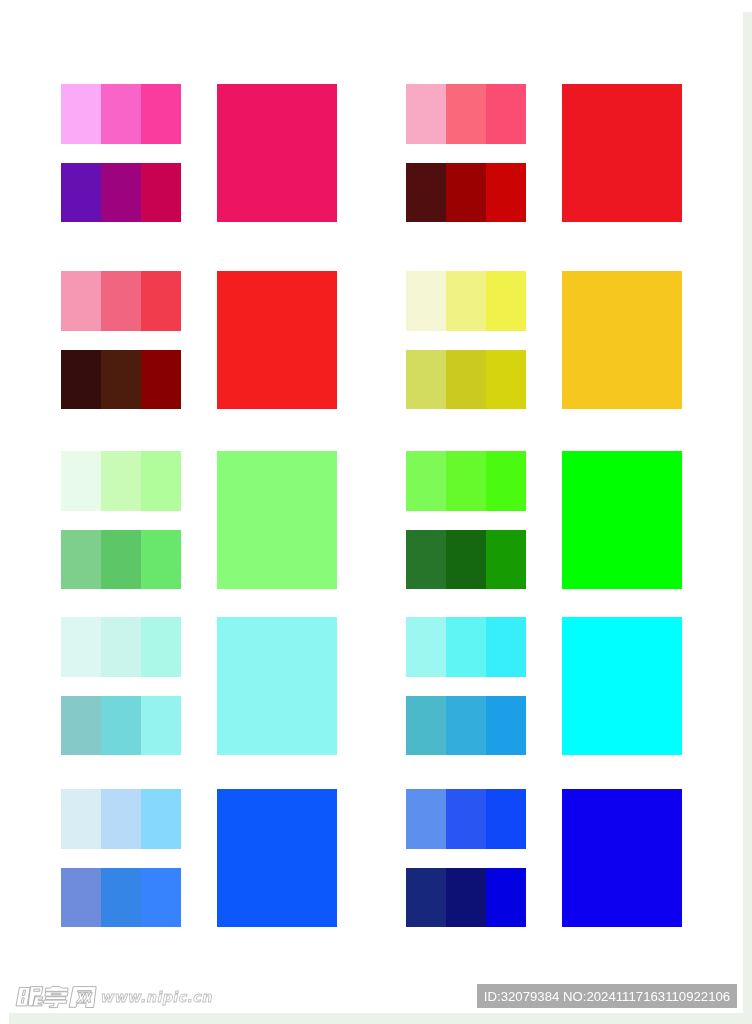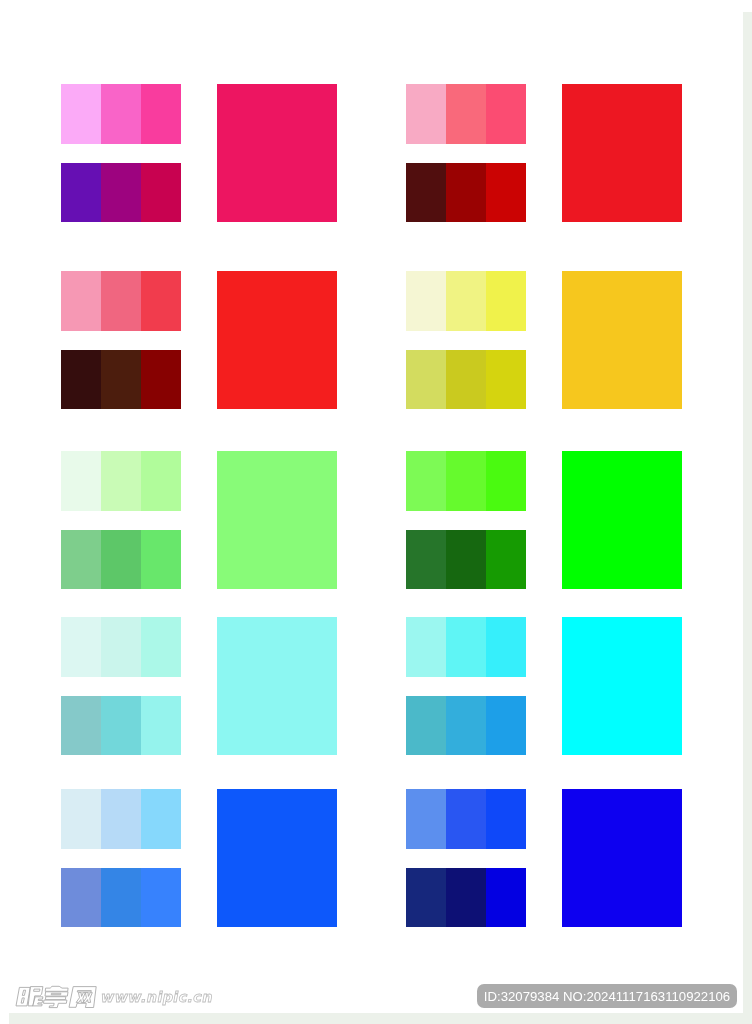--- a/index.html
+++ b/index.html
@@ -182,16 +182,16 @@
             <path d="M63.9 6.6 L77.3 6.6 L77.0 8.0 L63.7 8.0 Z"></path>
             <path d="M64.8 8.6 L67.0 8.6 L67.6 12.4 L69.3 8.6 L71.4 8.6 L68.9 14.4 L69.8 18.4 L67.2 18.4 L66.8 15.6 L64.7 18.4 L62.2 18.4 L65.3 14.0 Z"></path>
             <path d="M71.8 8.6 L74.0 8.6 L74.4 12.4 L76.2 8.6 L78.3 8.6 L75.8 14.4 L76.6 18.4 L74.0 18.4 L73.6 15.6 L71.6 18.4 L69.1 18.4 L72.2 14.0 Z"></path>
           </g>
         </g>
       </svg>
     </div>
 
     <div id="wm-url">www.nipic.cn</div>
 
-    <div id="wm-badge" style="background: rgb(171, 171, 171); color: rgb(255, 255, 255); border-radius: 7px;">ID:32079384 NO:20241117163110922106</div>
+    <div id="wm-badge" style="background: rgb(171, 171, 171); color: rgb(255, 255, 255);">ID:32079384 NO:20241117163110922106</div>
 
   </div>
 </div>
 
 </body></html>

